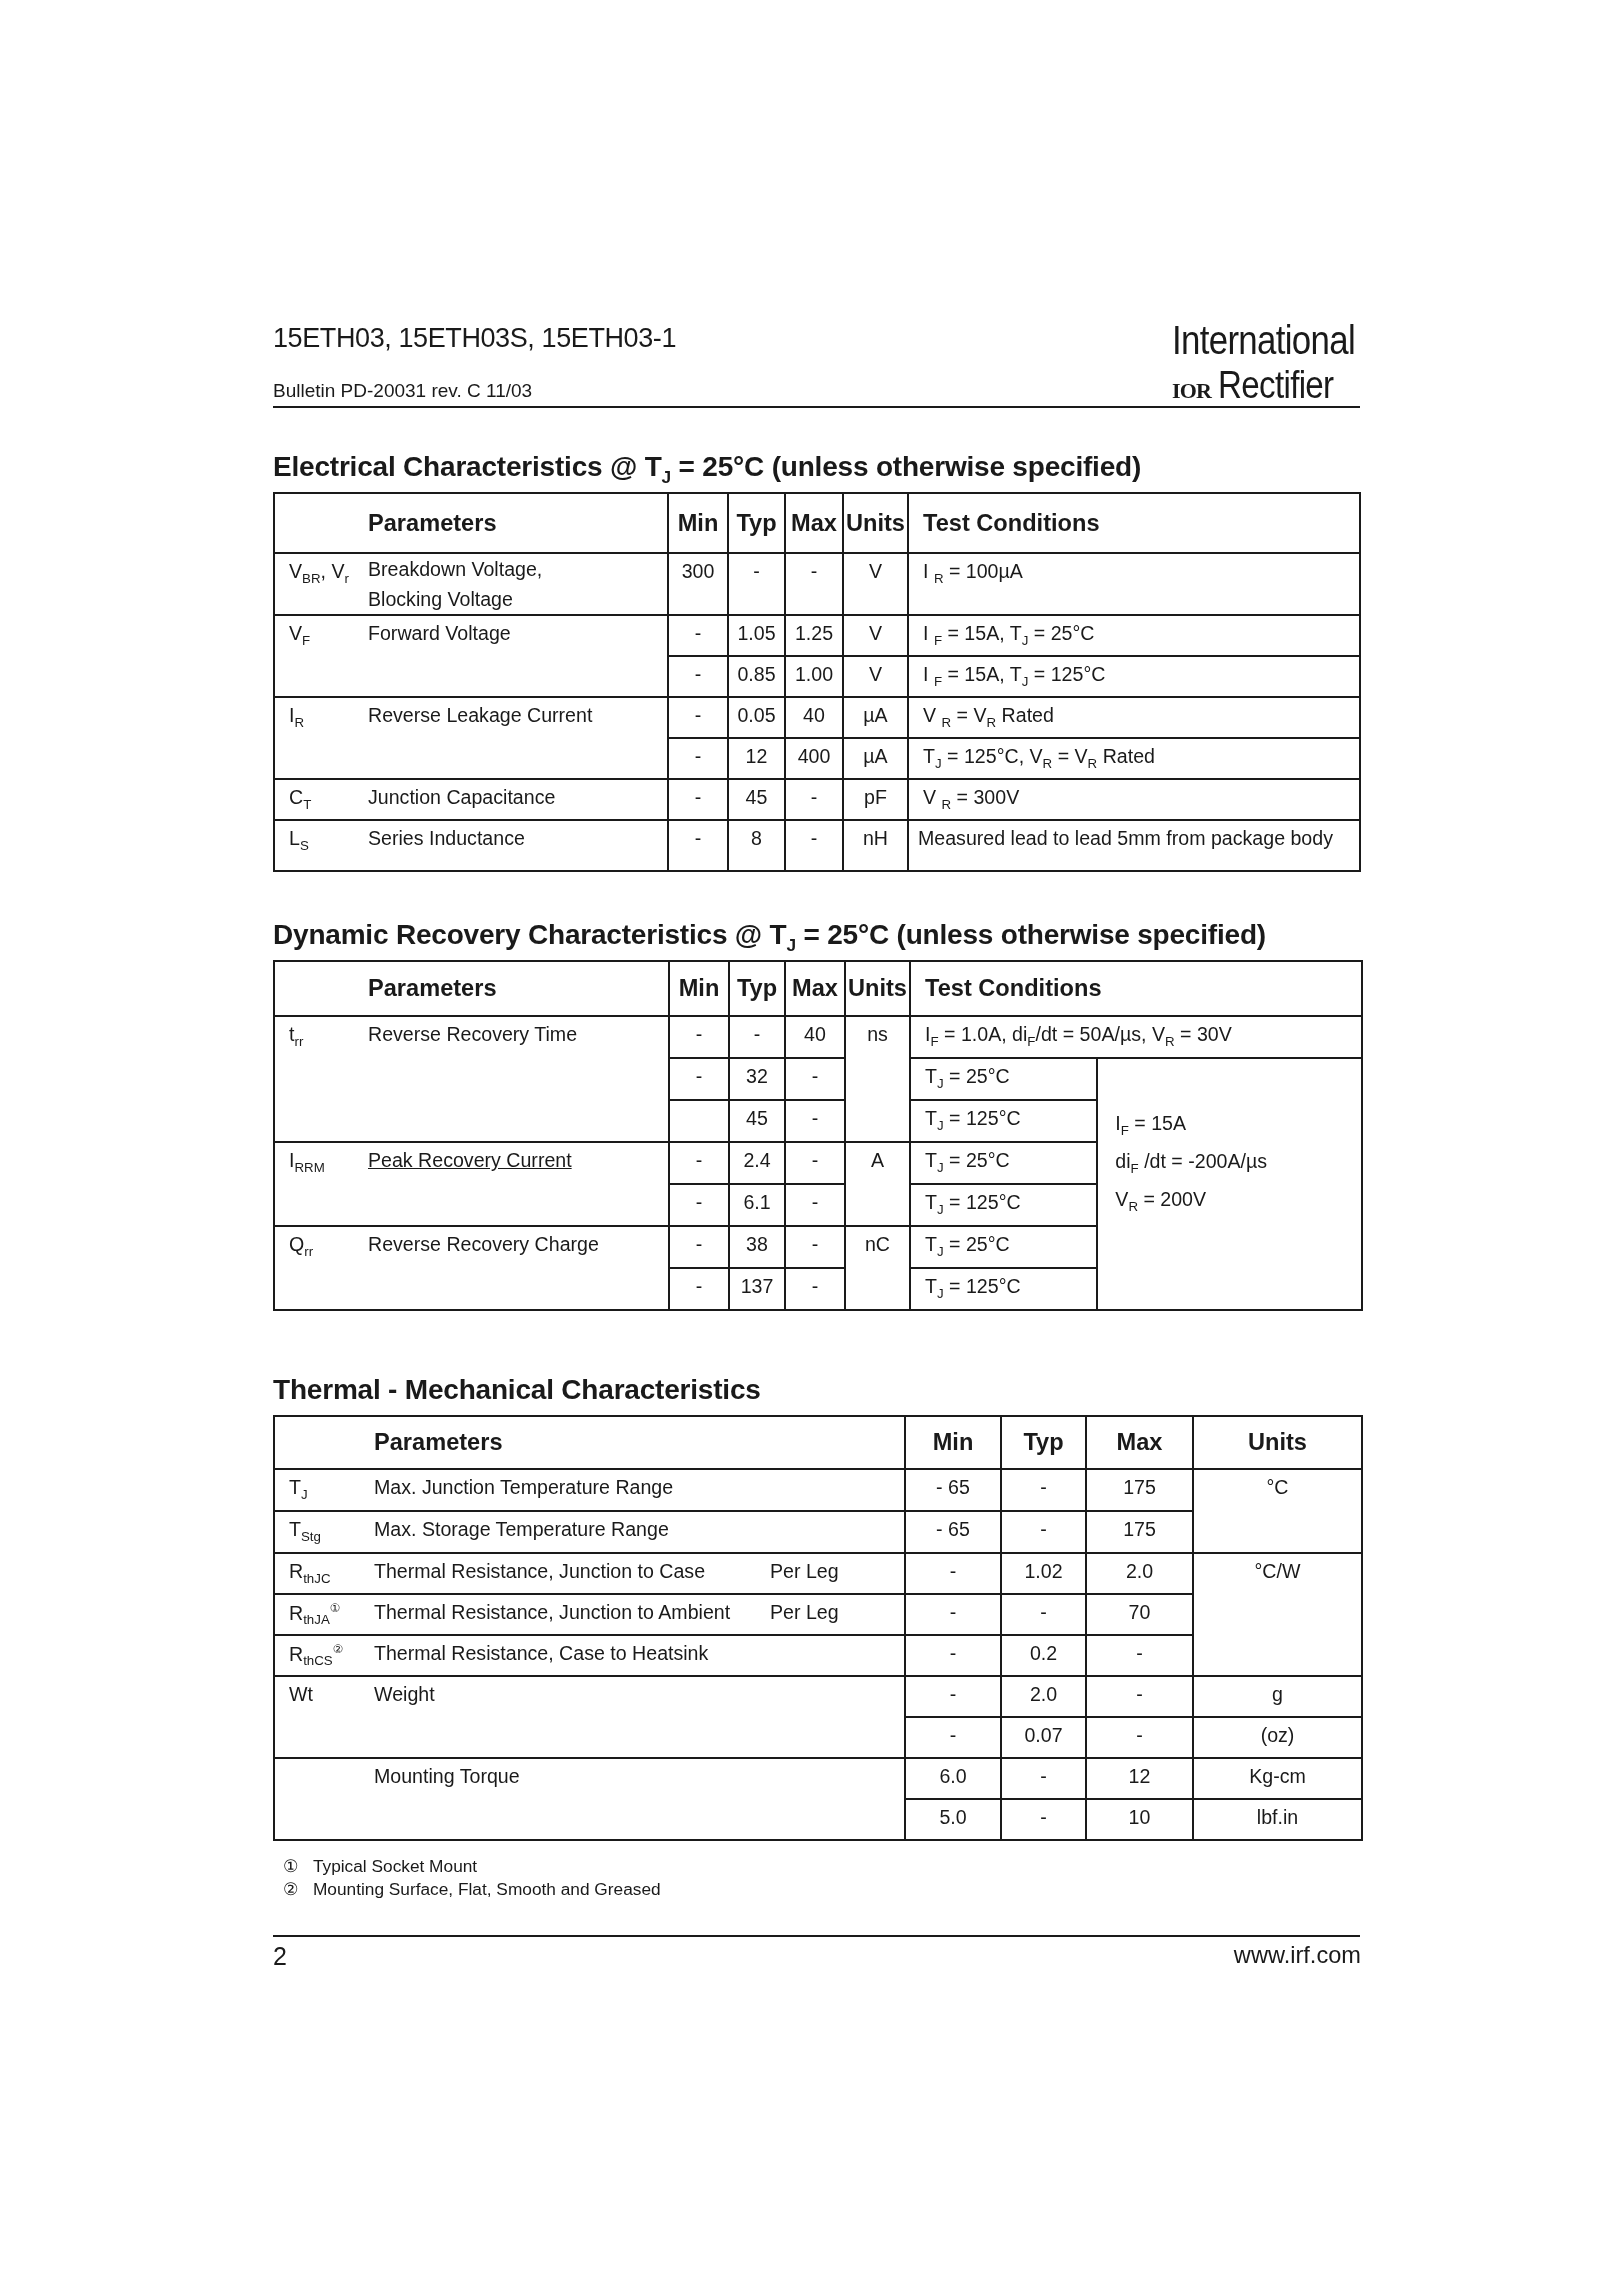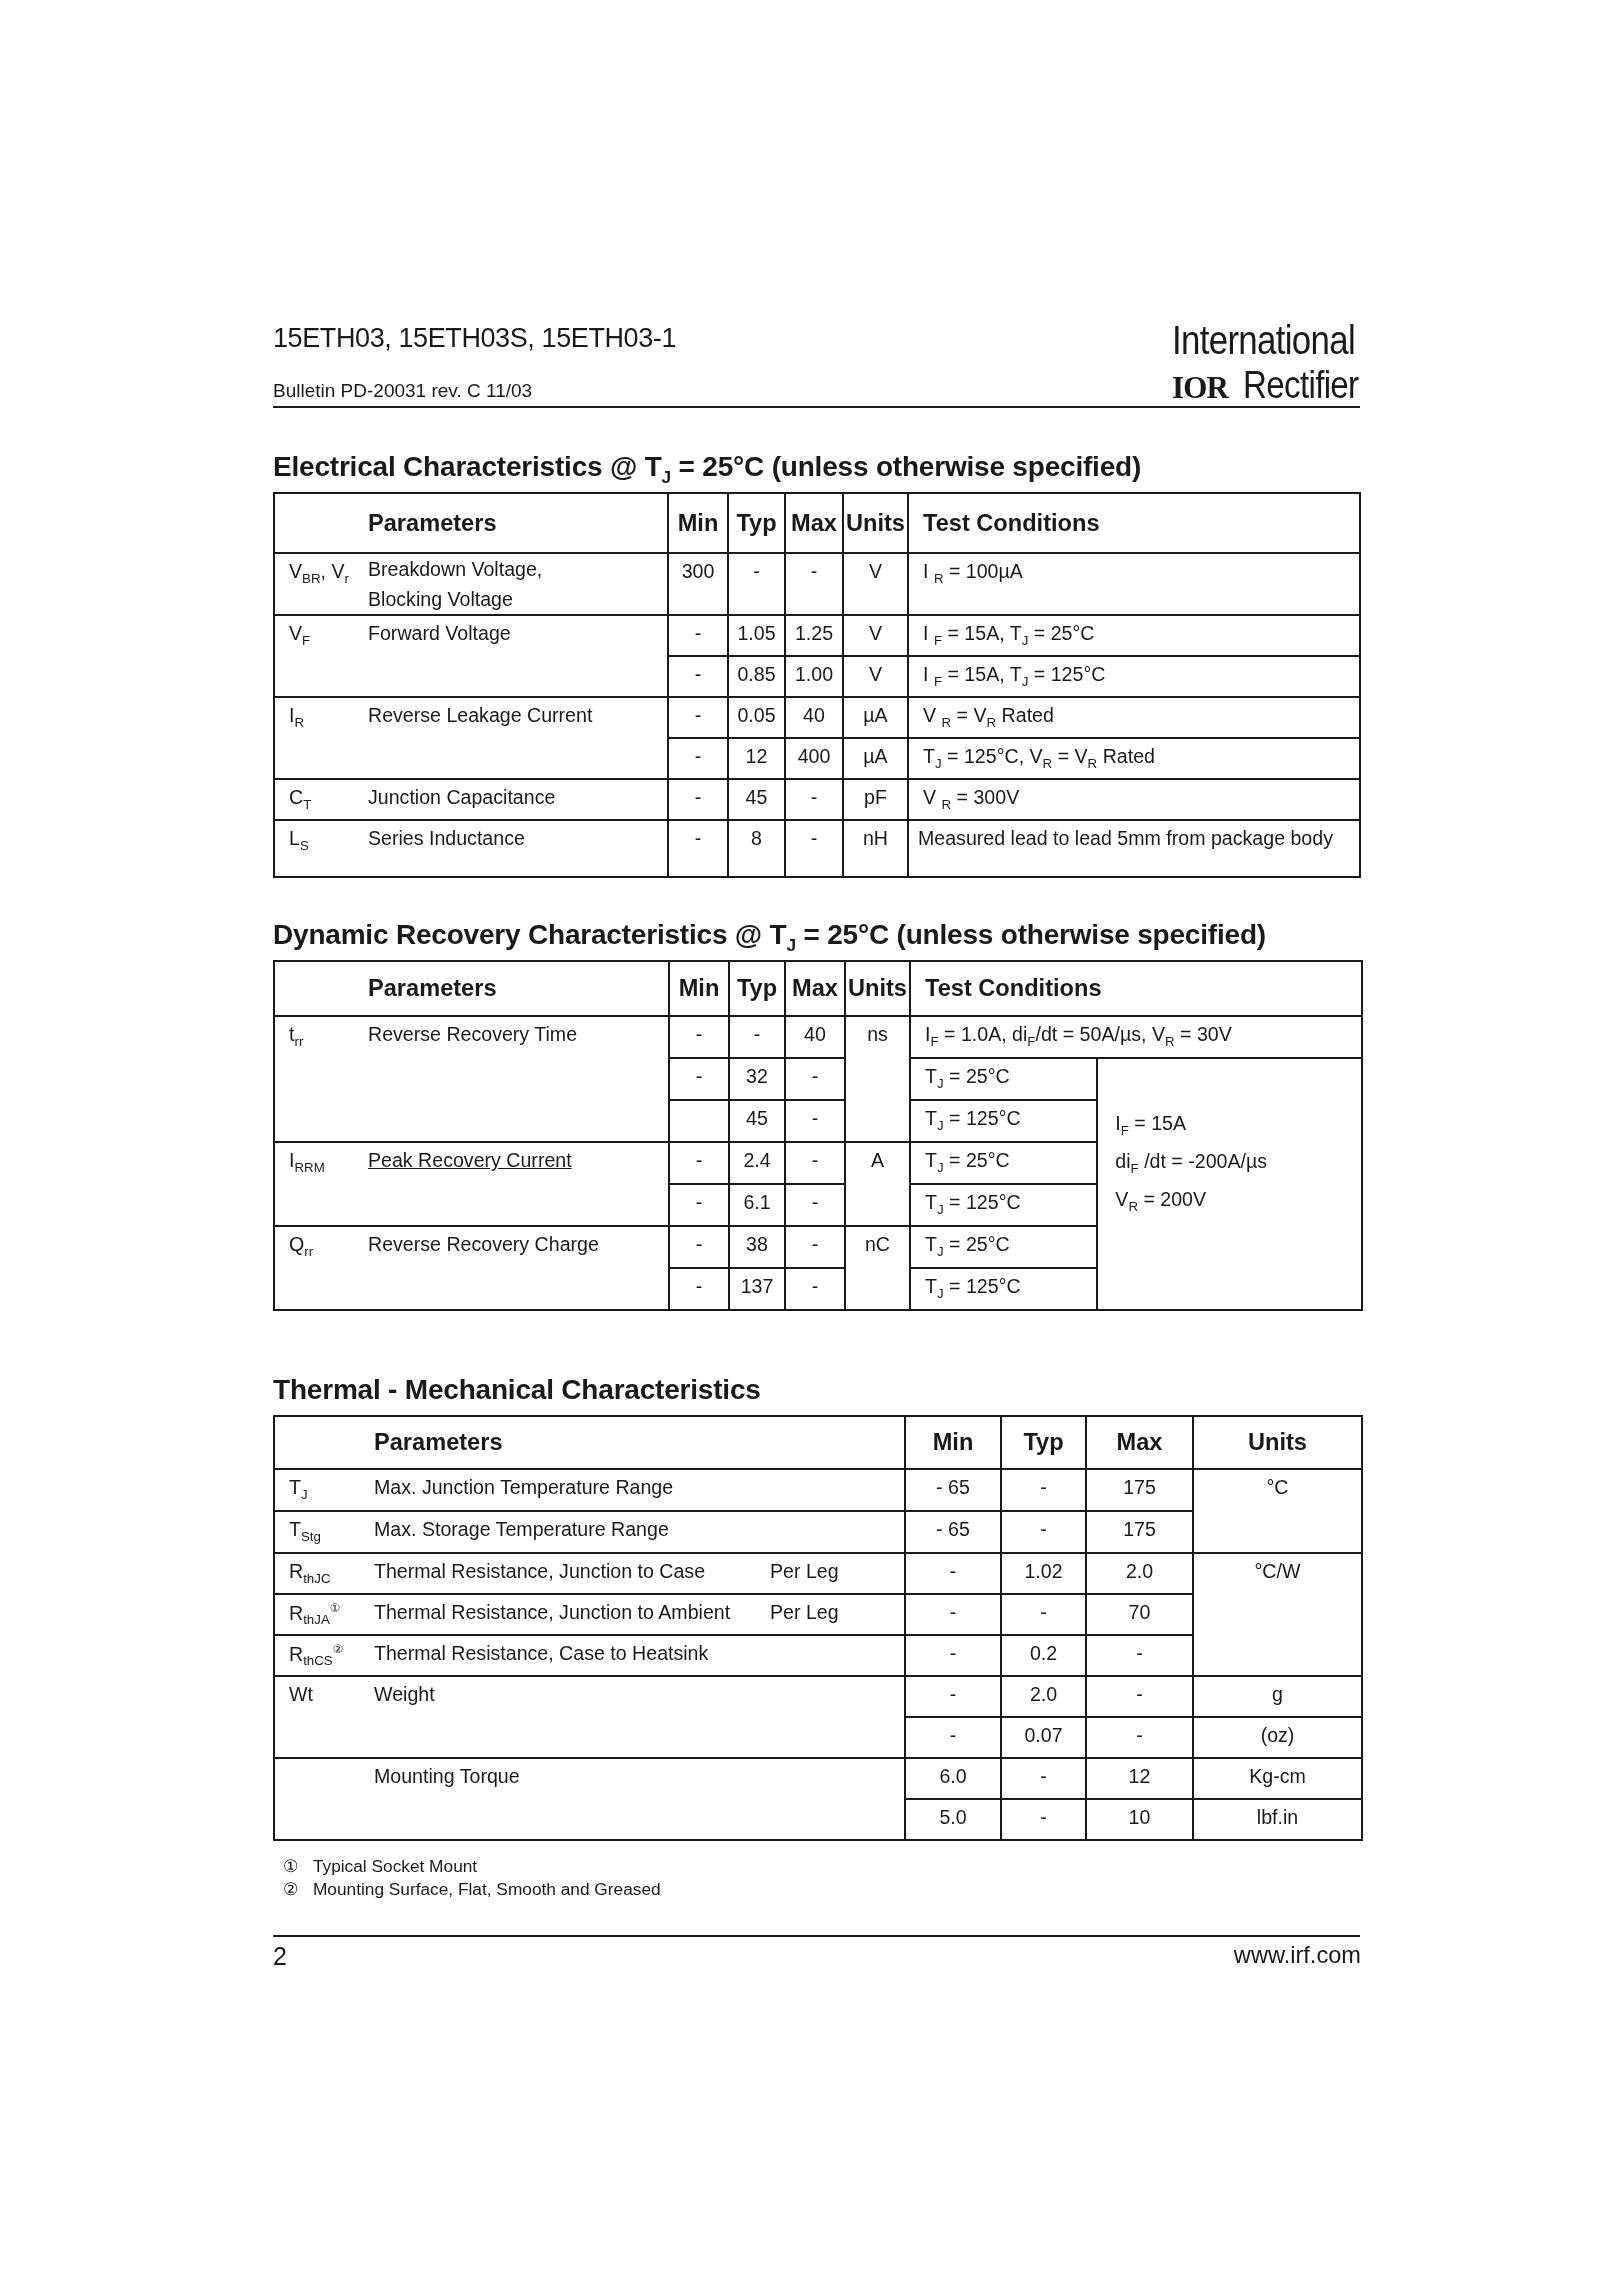--- a/index.html
+++ b/index.html
@@ -2,21 +2,21 @@
 <html style="font-size:12.6px"><head>
 <meta charset="utf-8">
 <style>
   html, body { margin:0; padding:0; background:#ffffff; }
   body { width:1622px; height:2295px; position:relative; font-family:"Liberation Sans", sans-serif; color:#1a1a1a; }
   .abs { position:absolute; }
   .hdr-title { left:273px; top:323px; font-size:27px; letter-spacing:-0.4px; }
   .hdr-bulletin { left:273px; top:380px; font-size:19px; }
   .logo1 { left:1172px; top:317px; font-size:41px; font-weight:normal; letter-spacing:-0.8px; transform:scaleX(0.85); transform-origin:left top; }
   .logo2 { left:1172px; top:363px; font-size:39px; letter-spacing:-0.8px; }
-  .logo2 .ior { font-weight:bold; font-family:"Liberation Serif", serif; font-size:31px; margin-right:15px; }
+  .logo2 .ior { font-weight:bold; font-family:"Liberation Serif", serif; font-size:22px; margin-right:7px; }
   .logo2 .rect { display:inline-block; transform:scaleX(0.85); transform-origin:left; }
   .rule { left:273px; width:1087px; height:2.4px; background:#1a1a1a; }
   .section-title { left:273px; font-size:28px; font-weight:bold; letter-spacing:-0.2px; }
   .section-title sub { font-size:17.3px; }
 
   table.spec { position:absolute; border-collapse:collapse; left:273px; width:1087px; table-layout:fixed; }
   table.spec td, table.spec th { border:2.4px solid #1a1a1a; padding:0; font-size:19.6px; font-weight:normal; vertical-align:top; }
   table.spec th { font-weight:bold; font-size:23.6px; vertical-align:middle; text-align:left; }
   table.spec th.c { text-align:center; }
   table.spec td.c { text-align:center; }
@@ -112,21 +112,21 @@
   <tr style="height:41px">
     <td class="pad sym" style="border-right:none;"><span>C</span><sub>T</sub></td>
     <td style="border-left:none;">Junction Capacitance</td>
     <td class="c">-</td>
     <td class="c">45</td>
     <td class="c">-</td>
     <td class="c">pF</td>
     <td class="pad tc"><span>V </span><sub>R</sub><span> = 300V</span></td>
   </tr>
 
-  <tr style="height:57px">
+  <tr style="height:51px">
     <td class="pad sym" style="border-right:none;"><span>L</span><sub>S</sub></td>
     <td style="border-left:none;">Series Inductance</td>
     <td class="c">-</td>
     <td class="c">8</td>
     <td class="c">-</td>
     <td class="c">nH</td>
     <td class="pad tc" style="padding-left:9px;">Measured lead to lead 5mm from package body</td>
   </tr>
 </tbody>
   </table>

